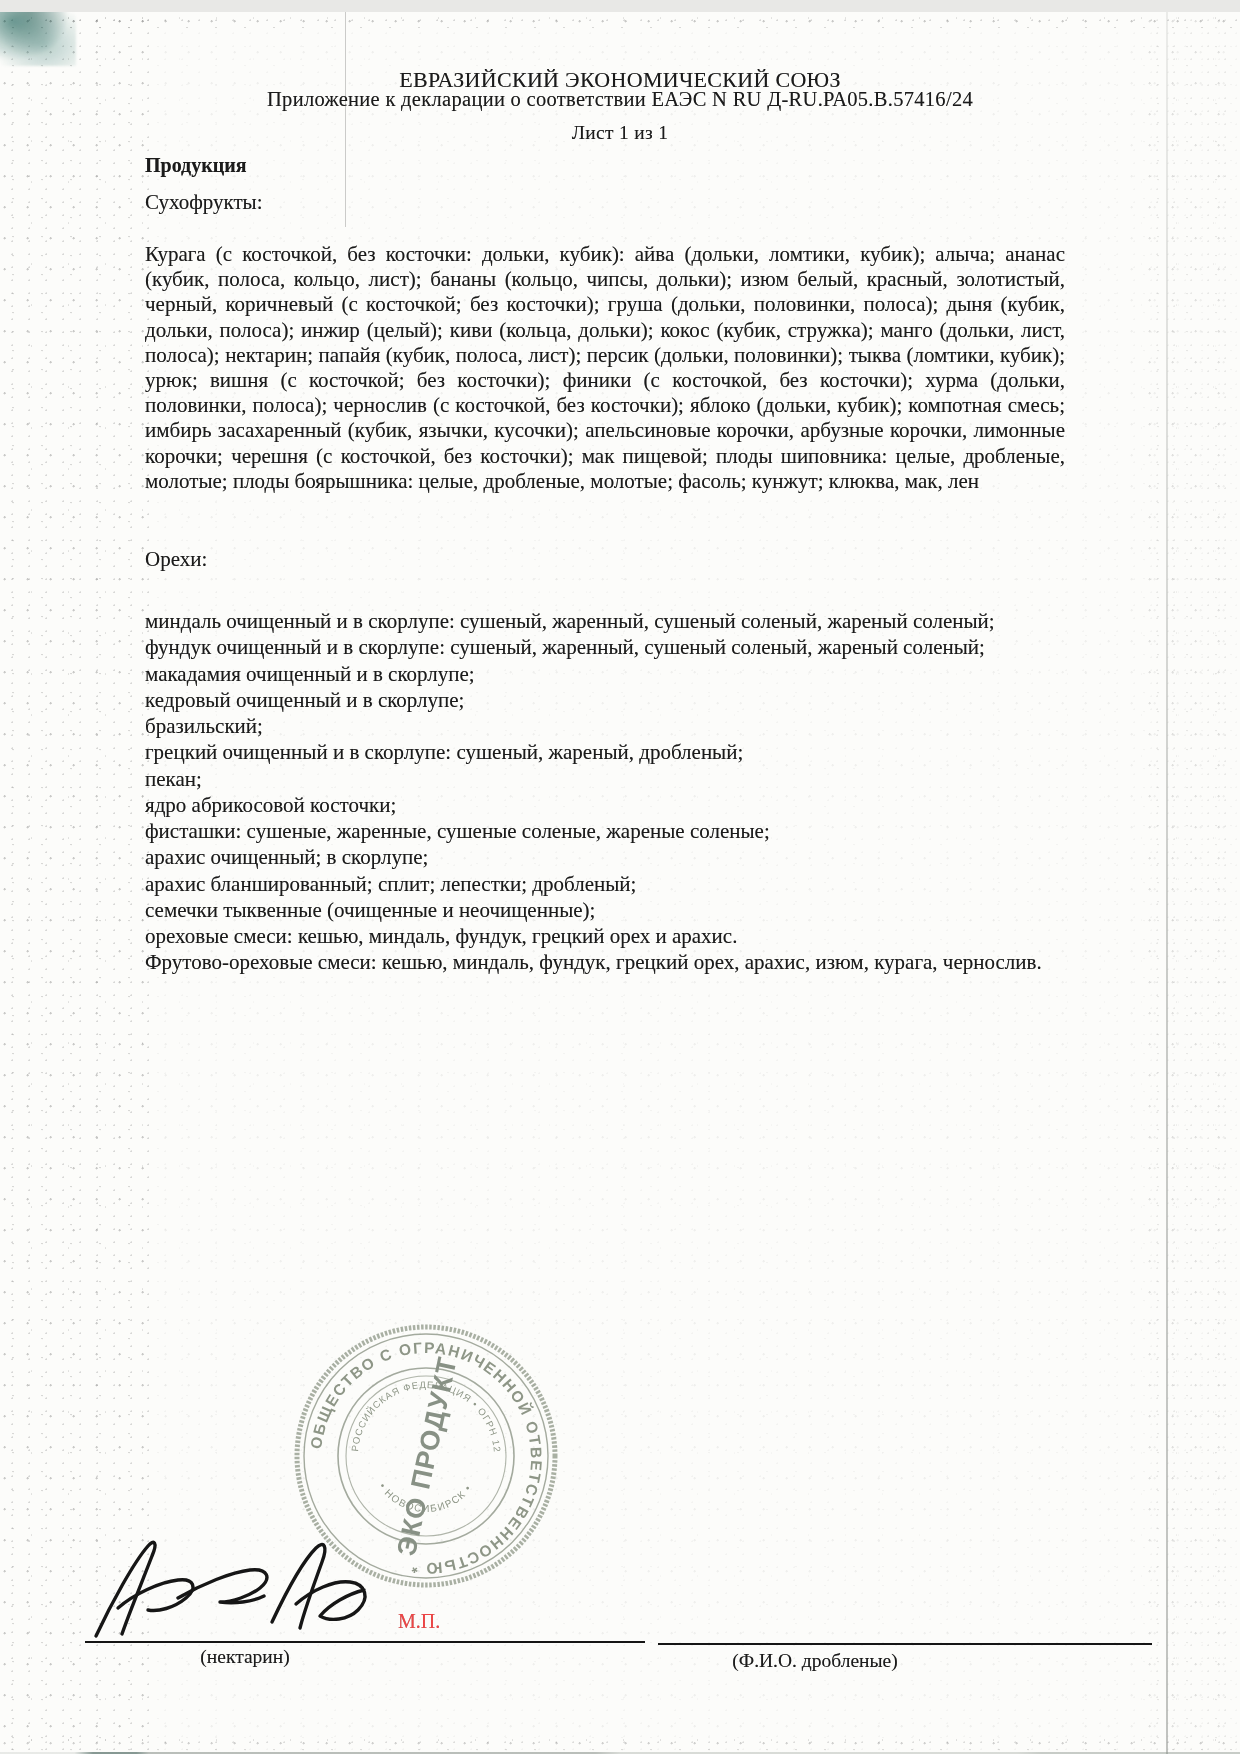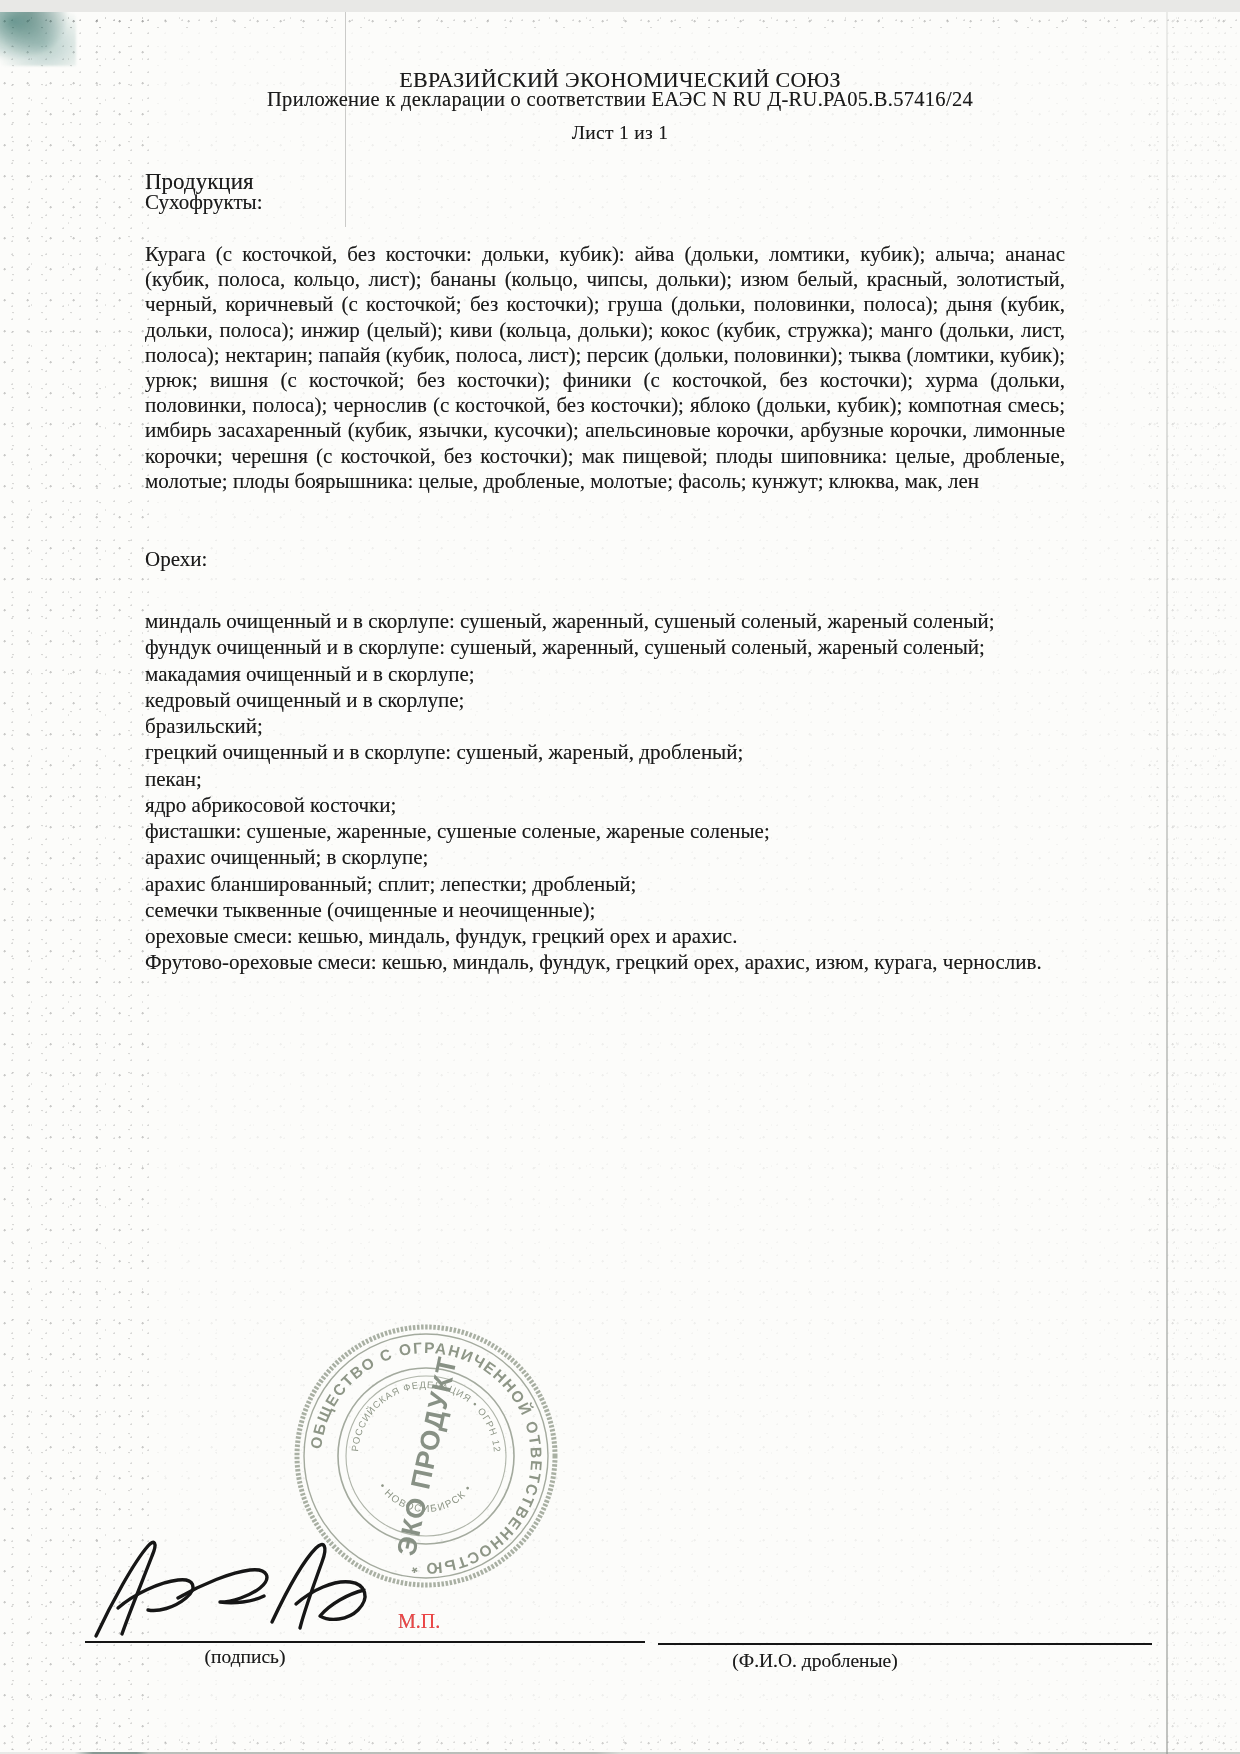--- a/index.html
+++ b/index.html
@@ -47,21 +47,21 @@
       rgba(148,156,148,.34) 50% 82%,
       rgba(135,145,137,.45) 84% 100%);
   }
   .bottom-band-noise{left:0;top:1722px;width:1240px;height:32px;opacity:.55;}
   
   .hdr{position:absolute;left:0;width:1240px;text-align:center;letter-spacing:.3px;}
   .hdr1{top:55px;font-size:22px;}
   .hdr2{top:76px;font-size:20.5px;}
   .hdr3{top:110px;font-size:19.5px;}
   .blk{position:absolute;left:145px;width:920px;font-size:21px;line-height:25.2px;}
-  .b-title{top:157px;font-weight:normal;font-size:23px;}
+  .b-title{top:141px;font-weight:bold;font-size:20px;}
   .b-sub{top:178px;}
   .b-par{top:230px;text-align:justify;}
   .b-nuts-title{top:535px;}
   .b-nuts{top:596px;line-height:26.25px;}
   .txt{color:#1b1b1b;text-shadow:0 0 .5px rgba(30,30,30,.45);}
   
   .stamp{position:absolute;left:288px;top:1306px;width:276px;height:276px;opacity:.82;filter:blur(.4px);}
   .sig{position:absolute;left:82px;top:1512px;width:310px;height:125px;}
   .line-sign{position:absolute;left:85px;top:1629px;width:560px;height:2px;background:#151515;}
   .line-fio{position:absolute;left:658px;top:1631px;width:494px;height:2px;background:#151515;}
@@ -141,16 +141,16 @@
       <path d="M36 84 C 52 70, 78 58, 96 56 C 112 54, 116 64, 104 74 C 92 84, 76 88, 66 86"></path>
       <path d="M96 74 C 120 60, 150 48, 168 46 C 186 44, 190 54, 178 64 C 168 72, 150 78, 138 78 C 152 80, 170 78, 182 72"></path>
       <path d="M190 98 C 206 64, 222 36, 234 24 C 242 16, 246 22, 240 38 C 232 60, 222 88, 218 104"></path>
       <path d="M214 80 C 230 66, 252 56, 268 58 C 284 60, 288 74, 276 86 C 266 96, 248 98, 238 92 C 248 80, 266 70, 282 66"></path>
     </g>
   </svg>
 
   <div class="line-sign"></div>
   <div class="line-fio"></div>
   <div class="mp txt">М.П.</div>
-  <div class="cap-sign txt">(подпись)</div>
+  <div class="cap-sign txt">(нектарин)</div>
   <div class="cap-fio txt">(Ф.И.О. дробленые)</div>
 
 </div>
 
 </body></html>

